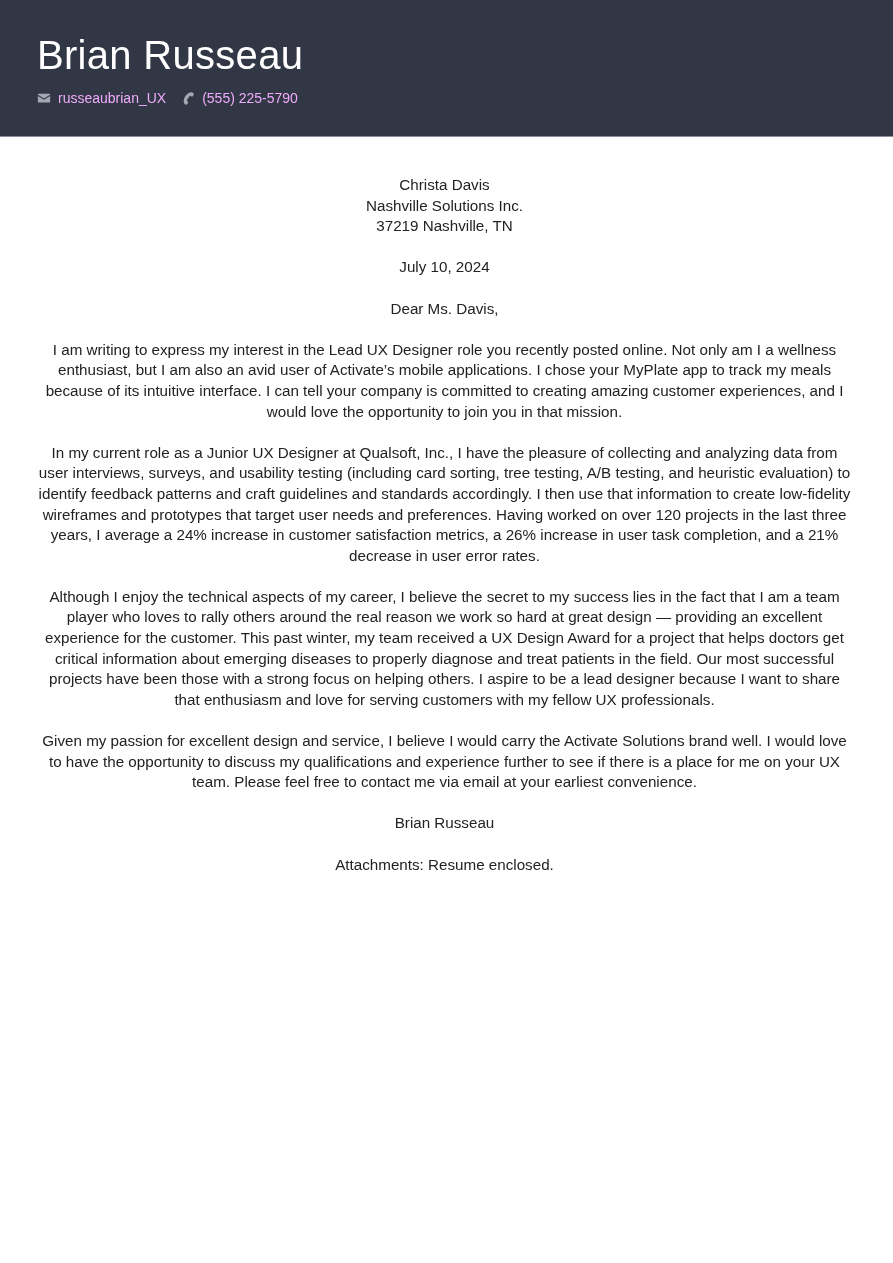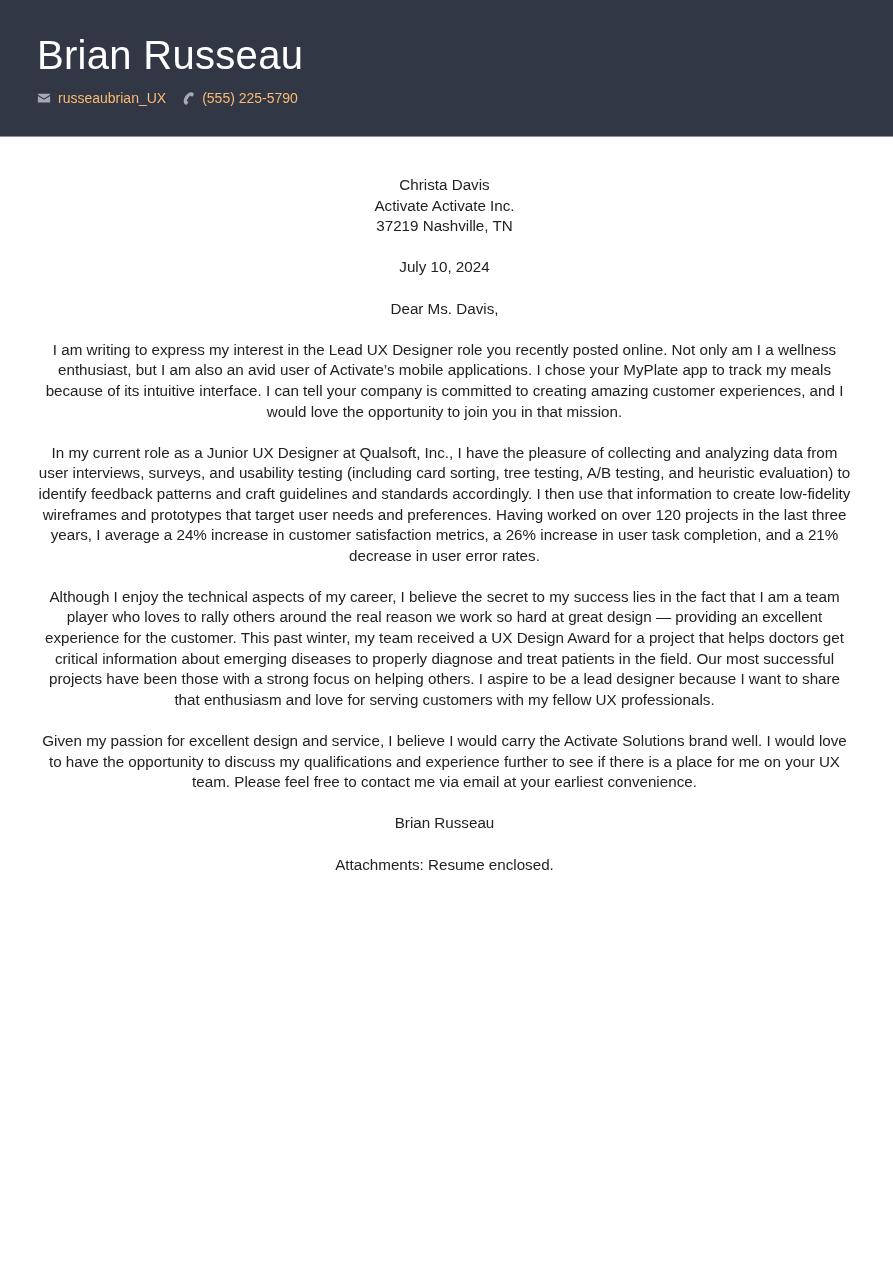--- a/index.html
+++ b/index.html
@@ -27,21 +27,21 @@
       font-size: 40px;
       font-weight: normal;
       letter-spacing: 0.3px;
       line-height: 50px;
     }
     .contact-row {
       margin-top: 8px;
       display: flex;
       align-items: center;
       font-size: 14px;
-      color: #fdba74;
+      color: #f0abfc;
       line-height: 20px;
     }
     .contact-item {
       display: flex;
       align-items: center;
       margin-right: 15px;
     }
     .contact-item svg {
       width: 14px;
       height: 14px;
@@ -83,21 +83,21 @@
         <path d="M12.5 1.5c.9.3 1.8 1.1 2 1.8.2.6-.1 1.2-.4 1.7-.7 1.2-1.5 1.6-2 1.4-.4-.1-.8-.6-1.2-.9-.3-.2-.7 0-.9.3-1.2 1.6-2.3 3.1-3.2 4.9-.1.3 0 .7.3.9.4.2.9.4 1.1.7.3.5-.1 1.5-1 2.5-.4.5-.9.9-1.6.8-.8-.1-1.7-.7-2.1-1.5C2.4 11.3 3.6 7.4 5.8 4.9 7.5 2.9 10.2 .8 12.5 1.5z"></path>
       </svg>
       <span>(555) 225-5790</span>
     </div>
   </div>
 </div>
 
 <div class="letter">
   <div class="address">
     <p>Christa Davis</p>
-    <p>Activate Activate Inc.</p>
+    <p>Nashville Solutions Inc.</p>
     <p>37219 Nashville, TN</p>
   </div>
   <p>July 10, 2024</p>
   <p>Dear Ms. Davis,</p>
   <p>I am writing to express my interest in the Lead UX Designer role you recently posted online. Not only am I a wellness enthusiast, but I am also an avid user of Activate’s mobile applications. I chose your MyPlate app to track my meals because of its intuitive interface. I can tell your company is committed to creating amazing customer experiences, and I would love the opportunity to join you in that mission.</p>
   <p>In my current role as a Junior UX Designer at Qualsoft, Inc., I have the pleasure of collecting and analyzing data from user interviews, surveys, and usability testing (including card sorting, tree testing, A/B testing, and heuristic evaluation) to identify feedback patterns and craft guidelines and standards accordingly. I then use that information to create low-fidelity wireframes and prototypes that target user needs and preferences. Having worked on over 120 projects in the last three years, I average a 24% increase in customer satisfaction metrics, a 26% increase in user task completion, and a 21% decrease in user error rates.</p>
   <p>Although I enjoy the technical aspects of my career, I believe the secret to my success lies in the fact that I am a team player who loves to rally others around the real reason we work so hard at great design — providing an excellent experience for the customer. This past winter, my team received a UX Design Award for a project that helps doctors get critical information about emerging diseases to properly diagnose and treat patients in the field. Our most successful projects have been those with a strong focus on helping others. I aspire to be a lead designer because I want to share that enthusiasm and love for serving customers with my fellow UX professionals.</p>
   <p>Given my passion for excellent design and service, I believe I would carry the Activate Solutions brand well. I would love to have the opportunity to discuss my qualifications and experience further to see if there is a place for me on your UX team. Please feel free to contact me via email at your earliest convenience.</p>
   <p>Brian Russeau</p>
   <p>Attachments: Resume enclosed.</p>

